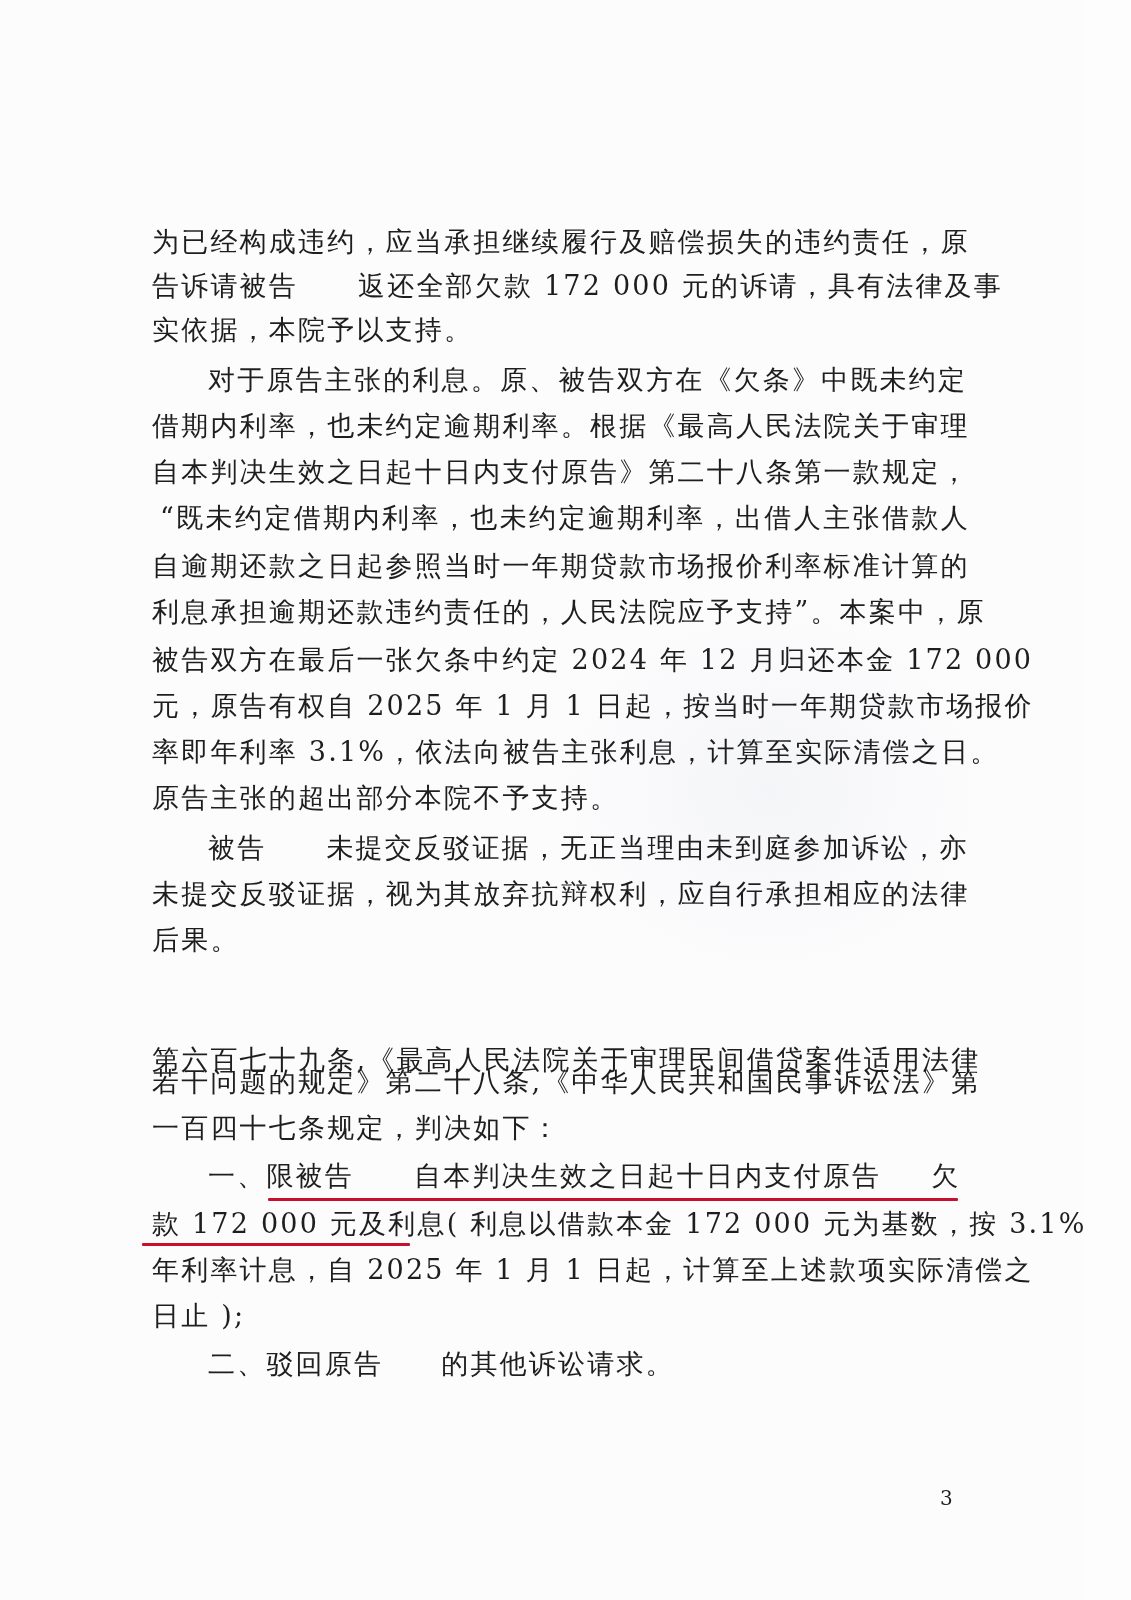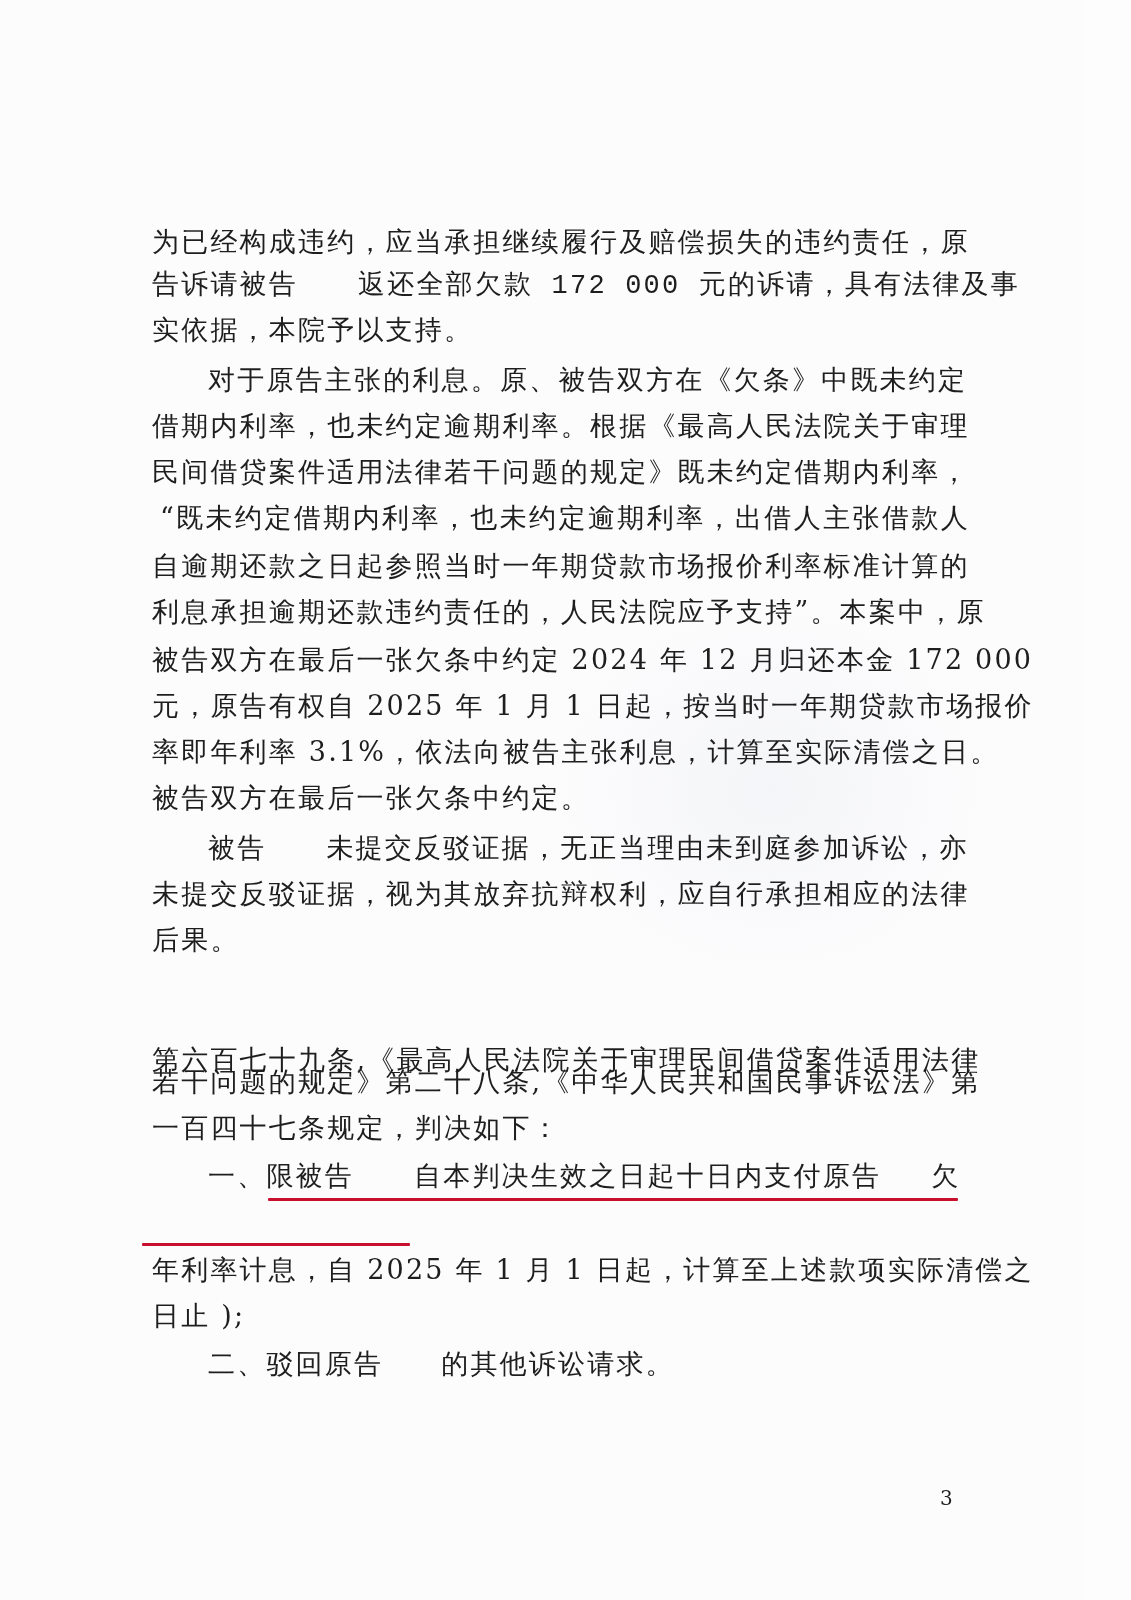--- a/index.html
+++ b/index.html
@@ -68,51 +68,54 @@
     }
   </style>
 </head>
 <body>
 
 <div class="page">
 
   <div class="faint-stamp"></div>
 
   <div class="line" style="top:222px;">为已经构成违约，应当承担继续履行及赔偿损失的违约责任，原</div>
-  <div class="line" style="top:266px; text-align:left; text-align-last:left;font-family:Liberation Mono, monospace;">
+  <div class="line" style="top:266px; text-align:left; text-align-last:left;">
     <span>告诉请被告</span><span class="gap" style="width:60px;"></span><span>返还全部欠款 172  000 元的诉请，具有法律及事</span>
   </div>
   <div class="line short" style="top:310px;">实依据，本院予以支持。</div>
 
   <div class="line indent" style="top:360px;">对于原告主张的利息。原、被告双方在《欠条》中既未约定</div>
   <div class="line" style="top:406px;">借期内利率，也未约定逾期利率。根据《最高人民法院关于审理</div>
-  <div class="line" style="top:452px;">民间借贷案件适用法律若干问题的规定》既未约定借期内利率，</div>
+  <div class="line" style="top:452px;">自本判决生效之日起十日内支付原告》第二十八条第一款规定，</div>
   <div class="line" style="top:498px; left:160px;">“既未约定借期内利率，也未约定逾期利率，出借人主张借款人</div>
   <div class="line" style="top:592px;">利息承担逾期还款违约责任的，人民法院应予支持”。本案中，原</div>
   <div class="line" style="top:546px;">自逾期还款之日起参照当时一年期贷款市场报价利率标准计算的</div>
   <div class="line" style="top:640px;">被告双方在最后一张欠条中约定 2024 年 12 月归还本金 172  000</div>
   <div class="line" style="top:686px;">元，原告有权自 2025 年 1 月 1 日起，按当时一年期贷款市场报价</div>
   <div class="line" style="top:732px;">率即年利率 3.1%，依法向被告主张利息，计算至实际清偿之日。</div>
-  <div class="line short" style="top:778px;">被告双方在最后一张欠条中约定。</div>
+  <div class="line short" style="top:778px;">原告主张的超出部分本院不予支持。</div>
 
   <div class="line indent" style="top:828px; text-align:left; text-align-last:left;">
     <span>被告</span><span class="gap" style="width:60px;"></span><span>未提交反驳证据，无正当理由未到庭参加诉讼，亦</span>
   </div>
   <div class="line" style="top:874px;">未提交反驳证据，视为其放弃抗辩权利，应自行承担相应的法律</div>
   <div class="line short" style="top:920px;">后果。</div>
 
   <div class="line" style="top:1040px;">第六百七十九条,《最高人民法院关于审理民间借贷案件适用法律</div>
   <div class="line" style="top:1062px;">若干问题的规定》第二十八条,《中华人民共和国民事诉讼法》第</div>
   <div class="line short" style="top:1108px;">一百四十七条规定，判决如下：</div>
 
   <div class="line indent" style="top:1156px; text-align:left; text-align-last:left;">
     <span>一、</span><span>限被告</span><span class="gap" style="width:60px;"></span><span>自本判决生效之日起十日内支付原告</span><span class="gap" style="width:50px;"></span><span>欠</span>
   </div>
   <div class="underline-red" style="left:268px; top:1198px; width:690px;"></div>
 
+  <div class="line" style="top:1204px; text-align:left; text-align-last:left;">
+    <span>款 172 000 元及利息</span><span>( 利息以借款本金 172 000 元为基数，按 3.1%</span>
+  </div>
   <div class="underline-red" style="left:142px; top:1243px; width:268px;"></div>
 
   <div class="line" style="top:1250px;">年利率计息，自 2025 年 1 月 1 日起，计算至上述款项实际清偿之</div>
   <div class="line short" style="top:1296px;">日止 );</div>
 
   <div class="line indent" style="top:1344px; text-align:left; text-align-last:left;">
     <span>二、驳回原告</span><span class="gap" style="width:58px;"></span><span>的其他诉讼请求。</span>
   </div>
 
   <div class="page-number">3</div>

